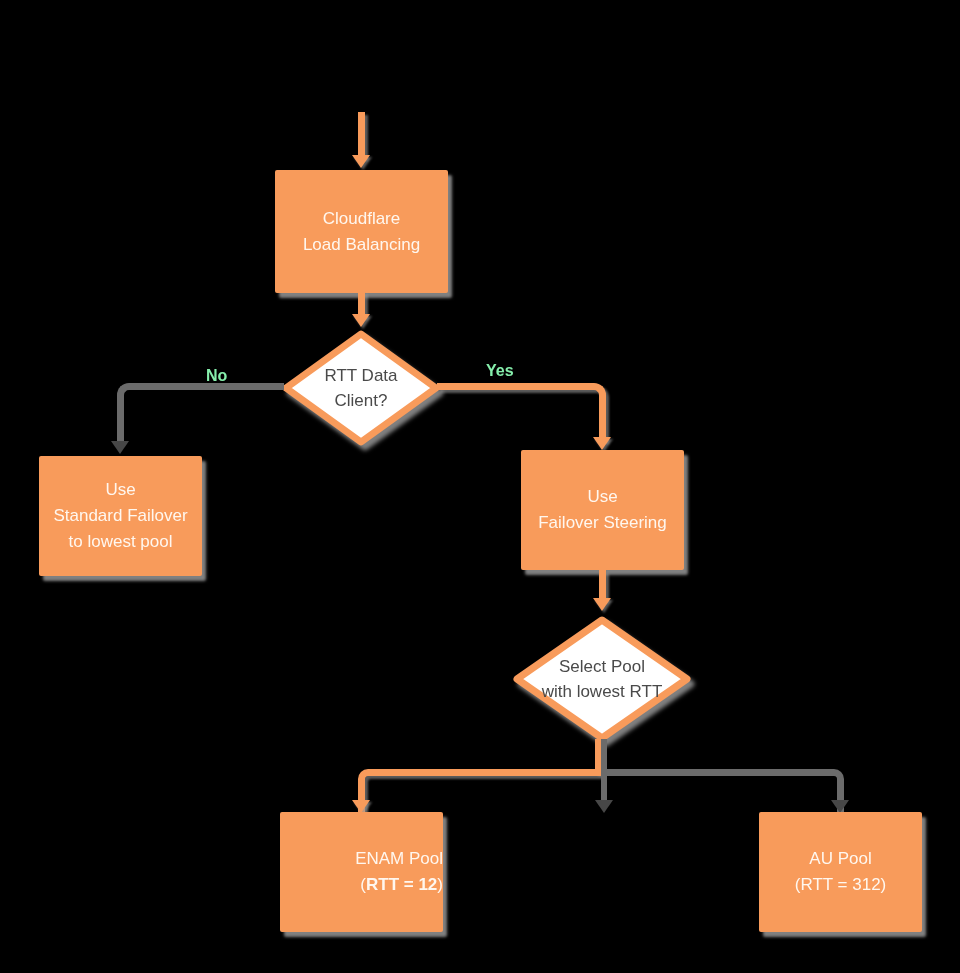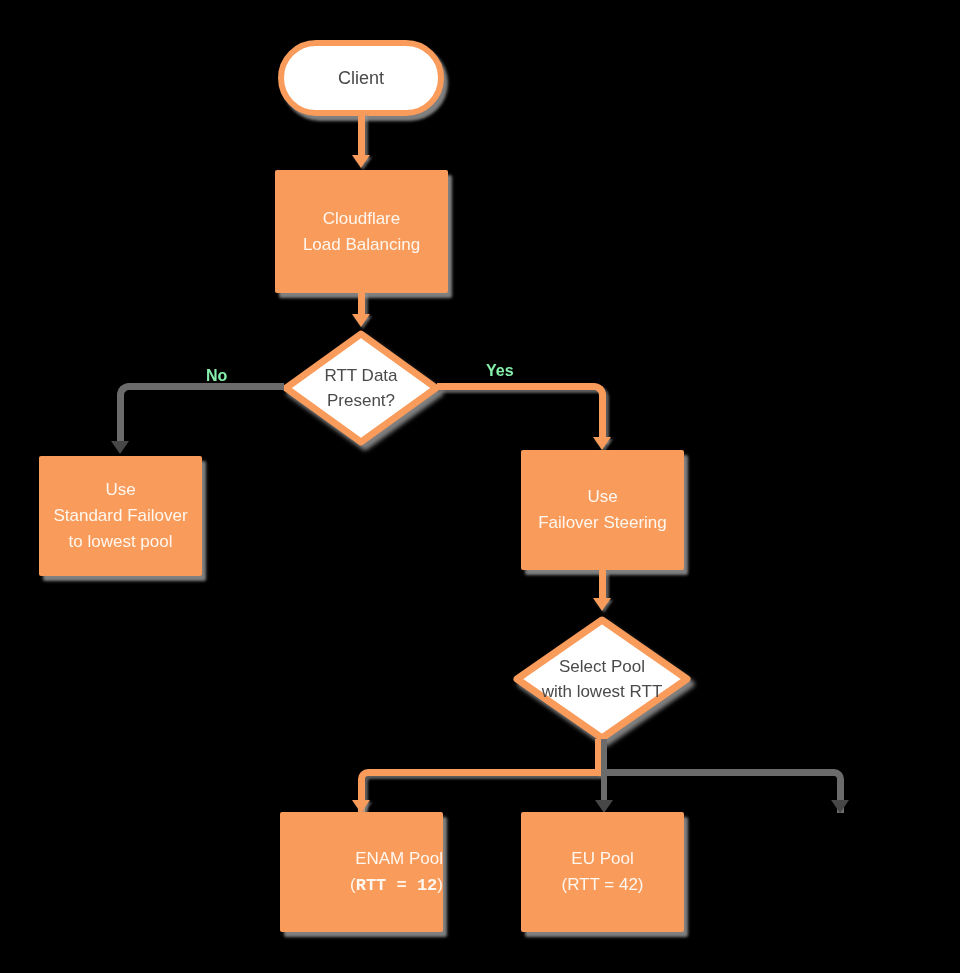--- a/index.html
+++ b/index.html
@@ -75,49 +75,46 @@
   #c-d2-down-g{left:601px;top:739px;width:6px;height:34px;}
   #e-enam{left:358px;top:769px;width:243px;height:44px;border-top:7px solid var(--accent-orange);border-left:7px solid var(--accent-orange);border-top-left-radius:10px;}
   #a-enam{left:352px;top:800px;}
   #c-eu{left:601px;top:769px;width:6px;height:33px;}
   #a-eu{left:595px;top:800px;}
   #e-au{left:604px;top:769px;width:240px;height:44px;border-top:7px solid var(--connector-gray);border-right:7px solid var(--connector-gray);border-top-right-radius:10px;}
   #a-au{left:831px;top:800px;}
   #n-enam{left:280px;top:812px;width:163px;height:120px;align-items:flex-end;}
   #n-eu{left:521px;top:812px;width:163px;height:120px;}
   #n-au{left:759px;top:812px;width:163px;height:120px;}
-  .bold{font-weight:700;font-family:Liberation Mono, monospace;}
+  .bold{font-weight:700;}
 </style>
 </head>
 <body>
 
 <div class="canvas">
 
-  <div class="node pill" id="n-client">
-    <span>Client</span>
-  </div>
 
   <div class="seg orange" id="c-client-cf"></div>
   <div class="arr orange" id="a-client-cf"></div>
 
   <div class="node obox" id="n-cf">
     <div>Cloudflare</div>
     <div>Load Balancing</div>
   </div>
 
   <div class="seg orange" id="c-cf-d1"></div>
   <div class="arr orange" id="a-cf-d1"></div>
 
   <div class="diamond" id="d1">
     <svg width="160" height="118" viewBox="0 0 160 118">
       <polygon class="dpoly" points="80,5 155,59 80,113 5,59"></polygon>
     </svg>
     <div class="dtext">
       <div>RTT Data</div>
-      <div>Present?</div>
+      <div>Client?</div>
     </div>
   </div>
 
   <div class="elbow" id="e-no"></div>
   <div class="arr dark" id="a-no"></div>
   <div class="edge-label" id="lbl-no">No</div>
 
   <div class="node obox" id="n-failover">
     <div>Use</div>
     <div>Standard Failover</div>
@@ -153,19 +150,19 @@
   <div class="seg gray" id="c-eu"></div>
   <div class="arr dark" id="a-eu"></div>
   <div class="elbow" id="e-au"></div>
   <div class="arr dark" id="a-au"></div>
 
   <div class="node obox" id="n-enam">
     <div>ENAM Pool</div>
     <div><span>(</span><span class="bold">RTT = 12</span><span>)</span></div>
   </div>
 
-  <div class="node obox" id="n-eu">
-    <div>EU Pool</div>
-    <div>(RTT = 42)</div>
+
+  <div class="node obox" id="n-au">
+    <div>AU Pool</div>
+    <div>(RTT = 312)</div>
   </div>
-
 
 </div>
 
 </body></html>

